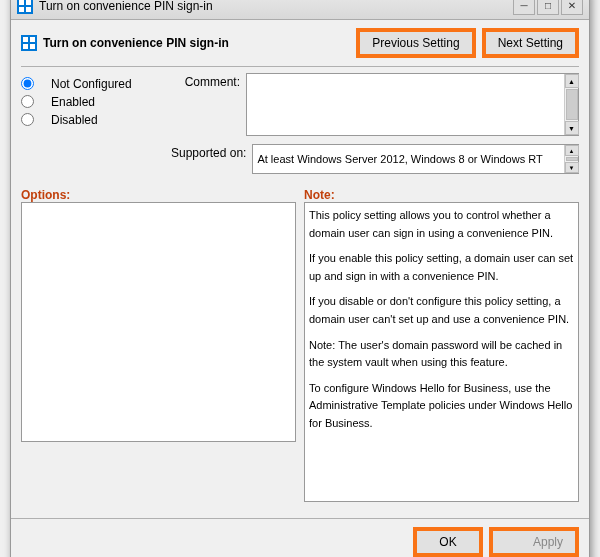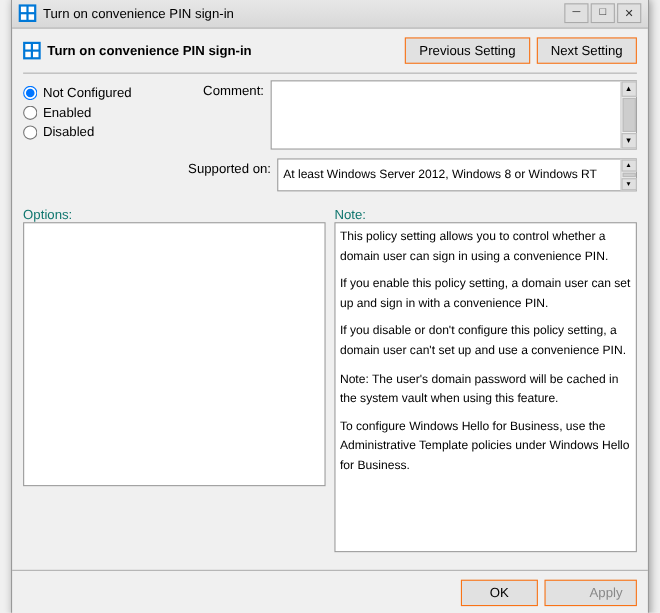--- a/index.html
+++ b/index.html
@@ -92,21 +92,21 @@
       align-items: center;
       justify-content: center;
     }
     .header-buttons {
       display: flex;
       gap: 6px;
     }
     .btn {
       padding: 4px 12px;
       background: #e1e1e1;
-      border: 1px solid #f97316;
+      border: 4px solid #f97316;
       cursor: pointer;
       font-size: 12px;
       font-family: 'Segoe UI', sans-serif;
       color: #000;
       min-width: 90px;
       text-align: center;
     }
     .btn.primary {
       background: #e1e1e1;
     }
@@ -118,22 +118,22 @@
     }
 
     .radio-group {
       display: flex;
       flex-direction: column;
       gap: 4px;
       padding: 4px 0;
     }
     .radio-item {
       display: flex;
-      align-items: flex-end;
-      gap: 5px;
+      align-items: flex-start;
+      gap: 17px;
       cursor: pointer;
     }
     .radio-item input[type="radio"] {
       margin: 0;
       cursor: pointer;
     }
     .radio-label {
       font-size: 12px;
       cursor: pointer;
     }
@@ -236,23 +236,23 @@
     .sections-row {
       display: flex;
       gap: 8px;
       margin-top: 6px;
     }
     .section {
       flex: 1;
     }
     .section-label {
       font-size: 12px;
-      font-weight: 400;
+      font-weight: 700;
       margin-bottom: 0;
-      color: #0f766e;
+      color: #c2410c;
     }
     .section-box {
       border: 1px solid #999;
       background: #fff;
       height: 280px;
       overflow-y: auto;
       padding: 4px;
       font-size: 11px;
       line-height: 1.6;
       color: #000;

